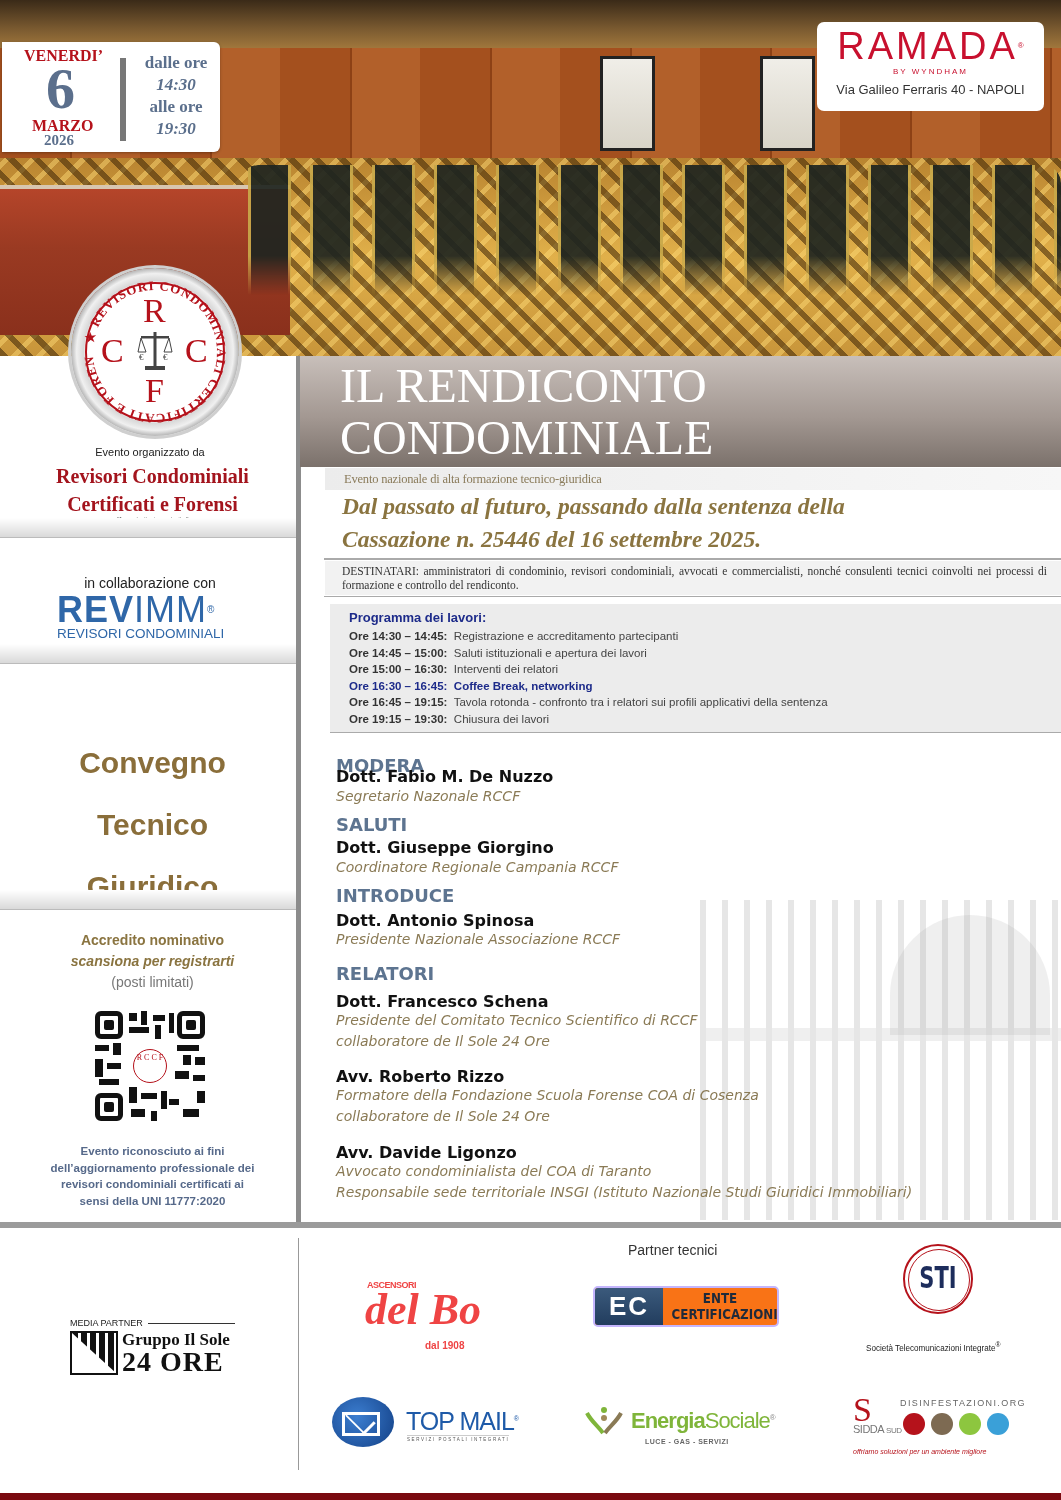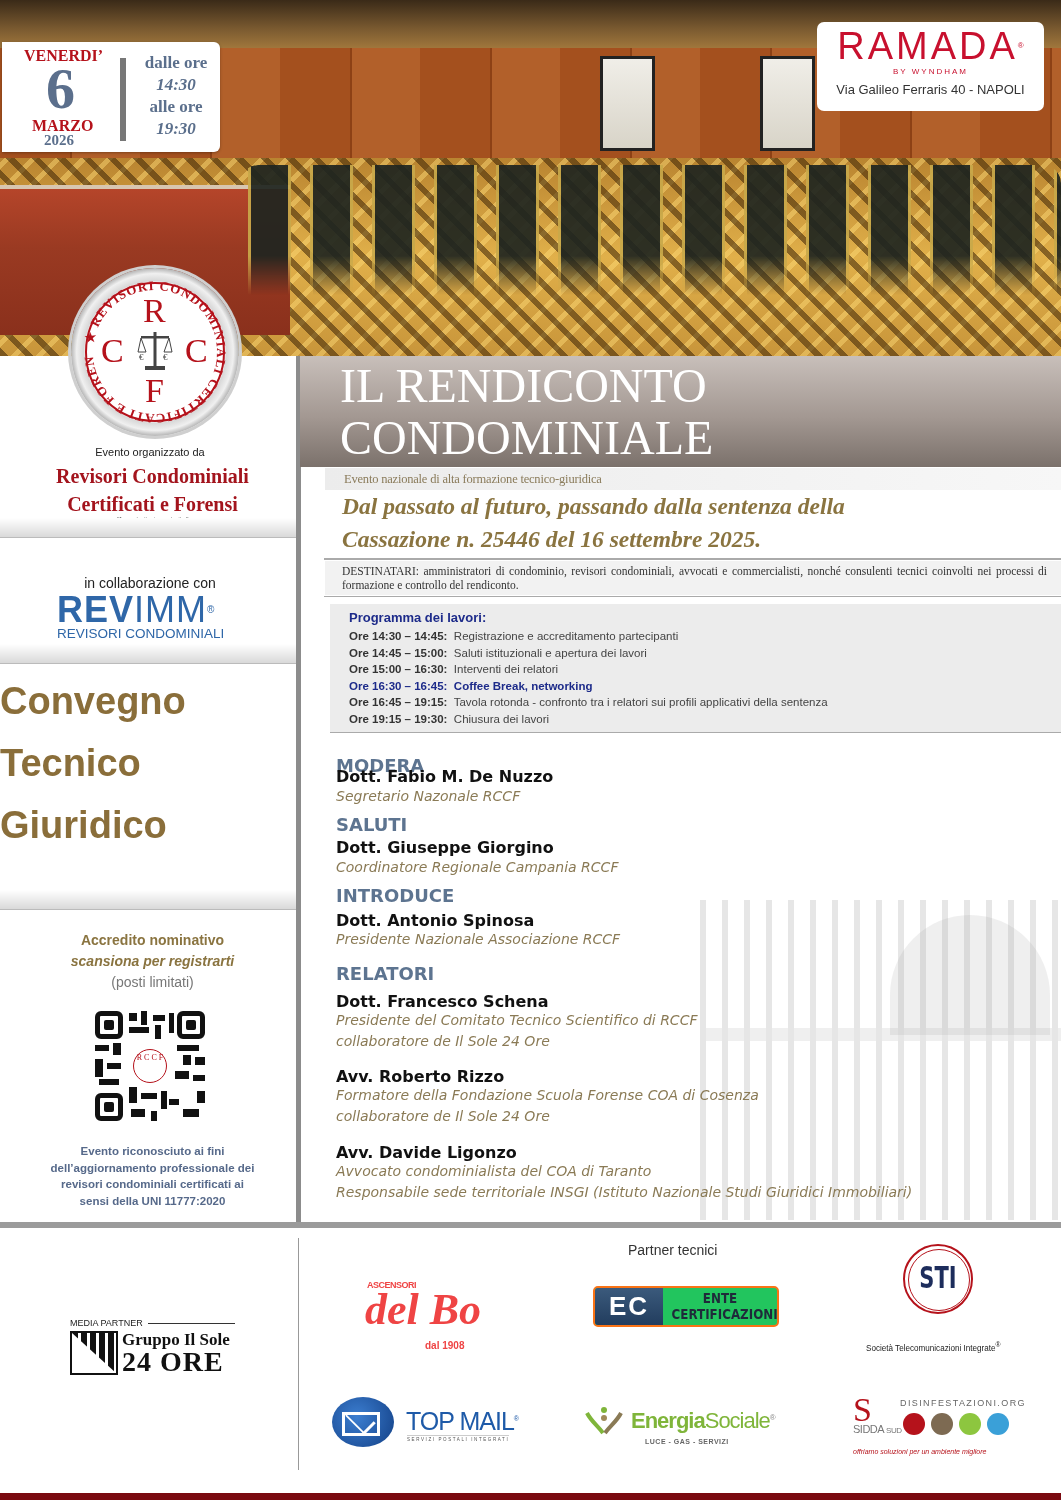--- a/index.html
+++ b/index.html
@@ -86,21 +86,21 @@
   .org-motto { position: absolute; left: 0; top: 516px; width: 305px; text-align: center; font-family: "Liberation Serif", serif; font-style: italic; font-size: 6px; color: #444; }
 
   .collab-label { position: absolute; left: 0; top: 575px; width: 300px; text-align: center; font-size: 14px; color: #222; }
   .revimm { position: absolute; left: 57px; top: 592px; width: 200px; }
   .revimm .word { font-size: 36px; color: #2f67a8; line-height: 36px; letter-spacing: 1px; }
   .revimm .word b { font-weight: 900; }
   .revimm .word span { font-weight: normal; }
   .revimm .reg { font-size: 10px; vertical-align: top; }
   .revimm .sub { font-size: 13.5px; color: #2f67a8; margin-top: -2px; }
 
-  .convegno { position: absolute; left: 0; top: 670px; width: 305px; text-align: left; font-weight: bold; color: #8a6e3a; font-size: 38px; line-height: 62px; }
+  .convegno { position: absolute; left: 0; top: 732px; width: 305px; text-align: center; font-weight: bold; color: #8a6e3a; font-size: 30px; line-height: 62px; }
 
   .accredito { position: absolute; left: 0; top: 930px; width: 305px; text-align: center; font-size: 14px; line-height: 21px; }
   .accredito .a1 { color: #8a7440; font-weight: bold; }
   .accredito .a2 { color: #8a7440; font-weight: bold; font-style: italic; }
   .accredito .a3 { color: #777; }
 
   .qr { position: absolute; left: 95px; top: 1011px; width: 110px; height: 110px; background: #fff; }
   .qr .cell { position: absolute; background: #111; }
   .qr .finder { position: absolute; width: 28px; height: 28px; border: 5px solid #111; border-radius: 6px; }
   .qr .finder::after { content: ""; position: absolute; left: 4px; top: 4px; width: 10px; height: 10px; background: #111; border-radius: 2px; }
@@ -163,21 +163,21 @@
   .delbo .since { position: absolute; left: 90px; top: 60px; font-size: 10px; font-weight: bold; }
 
   .topmail { position: absolute; left: 332px; top: 1395px; width: 190px; height: 55px; }
   .topmail .globe { position: absolute; left: 0; top: 2px; width: 62px; height: 50px; border-radius: 50%; background: radial-gradient(circle at 40% 40%, #3c7ed0, #123f85); }
   .topmail .env { position: absolute; left: 10px; top: 15px; width: 38px; height: 24px; border: 3px solid #fff; }
   .topmail .env::before { content: ""; position: absolute; left: 2px; top: -9px; width: 24px; height: 24px; border-right: 3px solid #fff; border-bottom: 3px solid #fff; transform: rotate(45deg) scaleY(.6); }
   .topmail .word { position: absolute; left: 74px; top: 12px; font-size: 25px; color: #1e5aa8; letter-spacing: -1px; }
   .topmail .word sup { font-size: 7px; }
   .topmail .sub { position: absolute; left: 75px; top: 40px; font-size: 4.5px; letter-spacing: 1.6px; color: #555; border-top: 1px solid #ccc; padding-top: 1px; }
 
-  .ec { position: absolute; left: 593px; top: 1286px; width: 186px; height: 41px; border-radius: 5px; border: 2px solid #f97316; background: #22c55e; overflow: hidden; }
+  .ec { position: absolute; left: 593px; top: 1286px; width: 186px; height: 41px; border-radius: 5px; border: 2px solid #c4b5fd; background: #f97316; overflow: hidden; }
   .ec .l { position: absolute; left: 0; top: 0; width: 68px; height: 37px; background: linear-gradient(180deg, #3b5a7c, #223d5e); color: #fff; font-size: 26px; font-weight: bold; text-align: center; line-height: 37px; letter-spacing: 2px; }
   .ec .r { position: absolute; left: 68px; top: 2px; width: 114px; text-align: center; color: #1f2a3a; font-weight: bold; font-size: 14px; line-height: 16px; font-family: "DejaVu Sans", sans-serif; transform: scaleX(.85); }
 
   .sti { position: absolute; left: 903px; top: 1244px; width: 70px; height: 70px; border-radius: 50%; border: 2px solid #b5121b; }
   .sti::before { content: ""; position: absolute; left: 3px; top: 3px; width: 60px; height: 60px; border-radius: 50%; border: 1px solid #b5121b; }
   .sti .t { position: absolute; left: 0; top: 14px; width: 66px; text-align: center; color: #1d2d5c; font-weight: bold; font-size: 30px; font-family: "DejaVu Sans", sans-serif; transform: scaleX(.7); }
   .sti-cap { position: absolute; left: 866px; top: 1340px; font-size: 9px; color: #222; transform: scaleX(.9); transform-origin: left; }
 
   .energia { position: absolute; left: 585px; top: 1400px; width: 210px; height: 50px; }
   .energia .icon { position: absolute; left: 0; top: 5px; width: 38px; height: 30px; }

